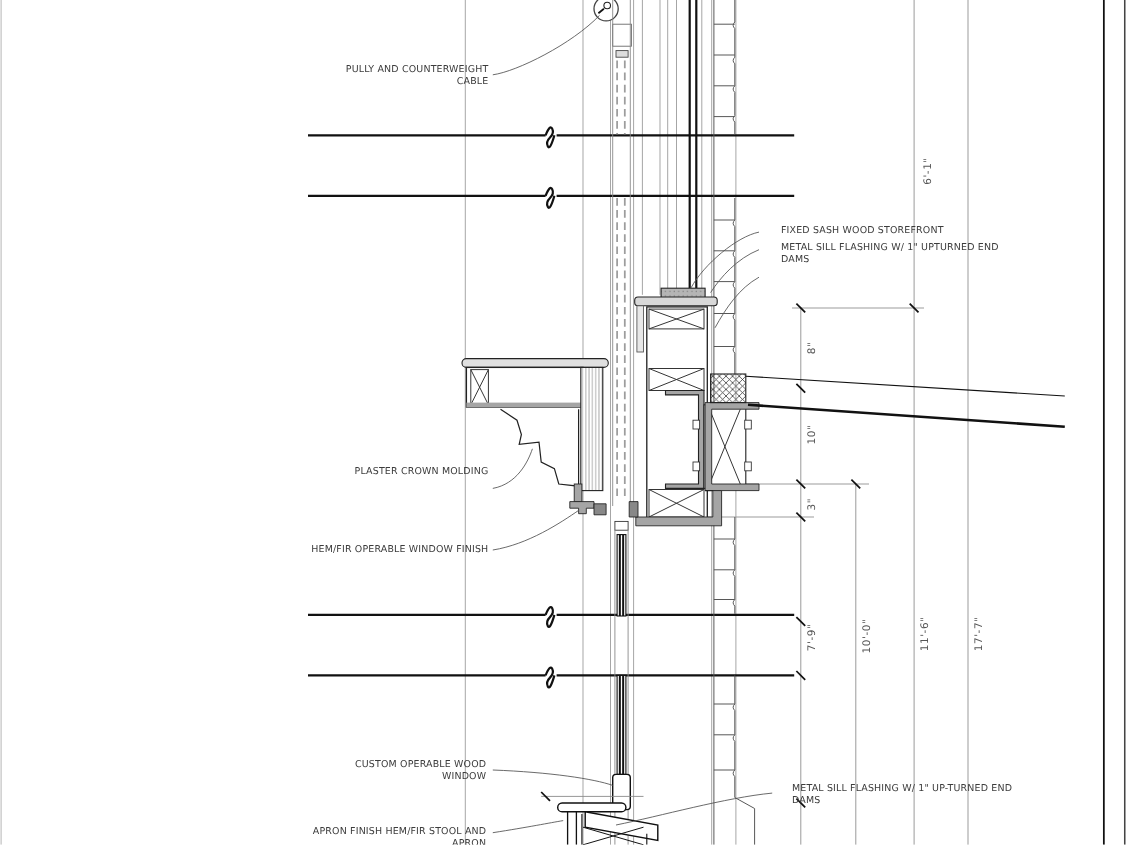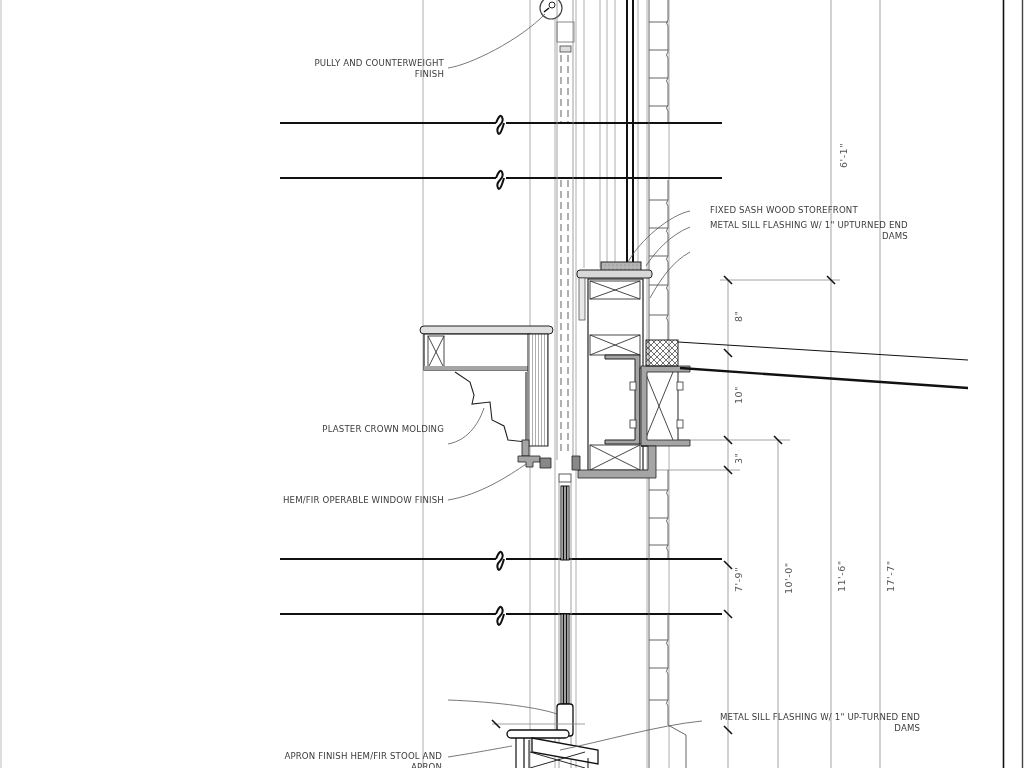--- a/index.html
+++ b/index.html
@@ -1,20 +1,20 @@
 <!DOCTYPE html>
 <html><head>
 <meta charset="utf-8">
 <style>
   html, body { margin:0; padding:0; background:#ffffff; }
   body { width:1024px; height:768px; overflow:hidden; position:relative; font-family:"DejaVu Sans", sans-serif; }
   #sheet { position:absolute; left:0; top:0; width:1024px; height:697px;text-decoration:underline; }
   .lbl { position:absolute; font-family:"DejaVu Sans", sans-serif; font-size:8.6px; color:#3c3c3c; line-height:11px; letter-spacing:0.15px; white-space:nowrap; }
   .lbl.r { text-align:right; }
-  .lbl.l { text-align:right;padding-left:14px; }
+  .lbl.l { text-align:left;padding-left:14px; }
   .dim { position:absolute; font-family:"DejaVu Sans", sans-serif; font-size:9.5px; color:#555; transform-origin:0 0; transform:rotate(-90deg); white-space:nowrap; letter-spacing:0.5px; }
 </style>
 </head>
 <body>
 
 <div id="sheet">
 <svg width="1024" height="768" viewBox="0 0 1024 768" xmlns="http://www.w3.org/2000/svg">
   <defs>
     <pattern id="hatch" width="6" height="6" patternUnits="userSpaceOnUse">
       <path d="M0,6 L6,0 M0,0 L6,6" stroke="#333" stroke-width="0.7"></path>
@@ -204,38 +204,42 @@
     <path d="M448,500 C480,495 510,475 526,464"></path>
     <path d="M448,700 C500,702 540,708 557,714"></path>
     <path d="M448,757 C480,752 500,748 512,746"></path>
     <path d="M702,721 C660,725 600,742 560,750"></path>
   </g>
 </svg>
 
 
 <div class="lbl r" style="left:290px; top:58px; width:154px;">
   <div>PULLY AND COUNTERWEIGHT</div>
-  <div>FINISH</div>
+  <div>CABLE</div>
 </div>
 
 <div class="lbl l" style="left:696px; top:205px;">
   <div>FIXED SASH WOOD STOREFRONT</div>
 </div>
 <div class="lbl l" style="left:696px; top:220px;">
   <div>METAL SILL FLASHING W/ 1" UPTURNED END</div>
   <div>DAMS</div>
 </div>
 
 <div class="lbl r" style="left:290px; top:424px; width:154px;">
   <div>PLASTER CROWN MOLDING</div>
 </div>
 <div class="lbl r" style="left:260px; top:495px; width:184px;">
   <div>HEM/FIR OPERABLE WINDOW FINISH</div>
 </div>
 
+<div class="lbl r" style="left:290px; top:690px; width:152px;">
+  <div>CUSTOM OPERABLE WOOD</div>
+  <div>WINDOW</div>
+</div>
 <div class="lbl r" style="left:262px; top:751px; width:180px;">
   <div>APRON FINISH HEM/FIR STOOL AND</div>
   <div>APRON</div>
 </div>
 <div class="lbl l" style="left:706px; top:712px;">
   <div>METAL SILL FLASHING W/ 1" UP-TURNED END</div>
   <div>DAMS</div>
 </div>
 
 

